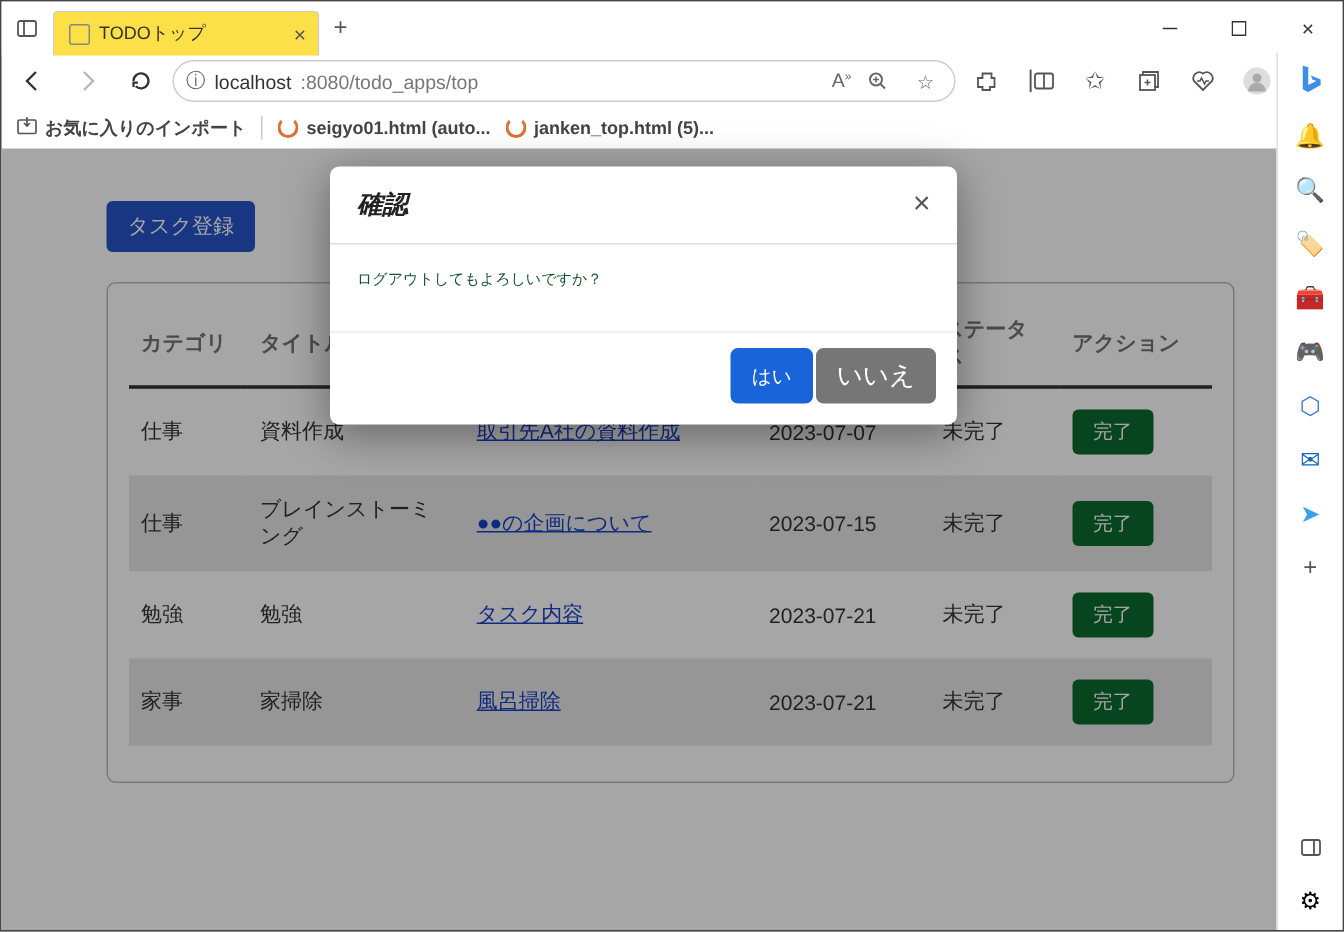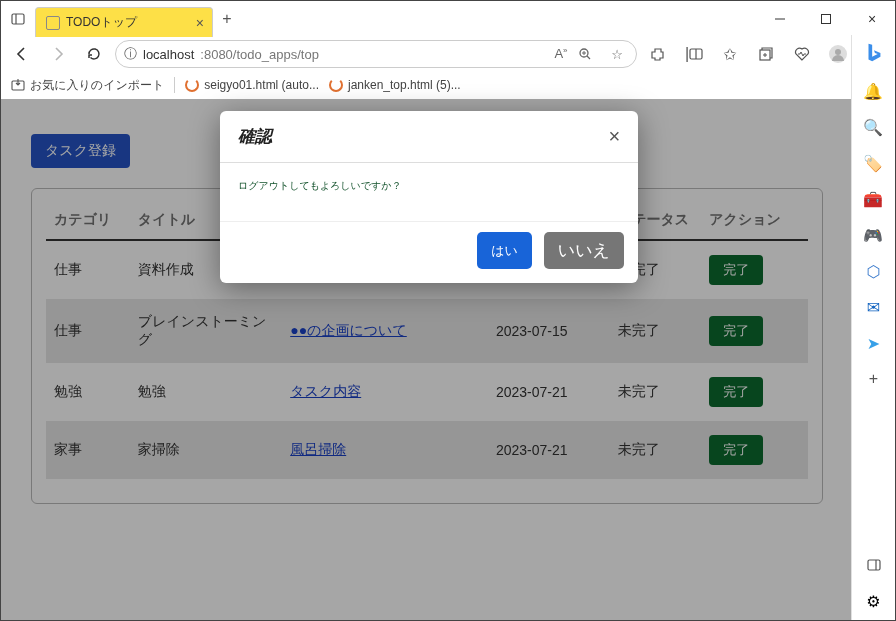--- a/index.html
+++ b/index.html
@@ -23,47 +23,47 @@
   .url-box { flex: 1; height: 28px; border: 1px solid #ccc; border-radius: 14px; display: flex; align-items: center; padding: 0 8px; gap: 6px; font-size: 13px; color: #333; }
   .url-box .info { color: #666; font-size: 13px; }
   .url-box .host { color: #333; }
   .url-box .path { color: #777; }
   .url-box .spacer { flex: 1; }
   .url-box .urlicon { color: #666; width: 22px; text-align: center; }
   .tool-icon { width: 30px; height: 30px; display: flex; align-items: center; justify-content: center; color: #555; }
 
   
   .bmbar { height: 28px; display: flex; align-items: center; gap: 10px; padding: 0 10px; font-size: 12px; color: #444; }
-  .bm { display: flex; align-items: center; gap: 5px; }
+  .bm { display: flex; gap: 5px; font-weight: bold; }
   .bm .swirl { width: 14px; height: 14px; border: 2px solid #e07030; border-top-color: transparent; border-radius: 50%; }
 
   
   .content-host { position: absolute; top: 98px; left: 0; width: 852px; height: 522px; background: #fff; }
   .overlay { position: absolute; inset: 0; background: rgba(0,0,0,0.35); }
 
-  .page { padding: 20px 30px; }
+  .page { padding: 20px 30px; margin-left: 40px; }
   .btn-row { display: flex; gap: 10px; margin: 15px 0 20px 0; }
   .btn-primary { background: #2554c7; color: #fff; border: none; padding: 8px 14px; border-radius: 4px; font-size: 14px; }
   .card { border: 1px solid #bbb; border-radius: 6px; padding: 12px 14px 24px; }
   table { width: 100%; border-collapse: collapse; }
   thead th { text-align: left; font-size: 14px; color: #737373; font-weight: bold; padding: 10px 8px; border-bottom: 2px solid #333; }
   tbody td { padding: 14px 8px; font-size: 14px; color: #333; }
   tbody tr:nth-child(even) { background: #e6e6e6; }
   tbody tr:nth-child(odd) { background: #fff; }
   .link { color: #1a41c7; text-decoration: underline; }
   .btn-done { background: #0b6b2e; color: #fff; border: none; padding: 6px 14px; border-radius: 4px; font-size: 13px; }
 
   
   .modal { position: absolute; top: 12px; left: 219px; width: 418px; background: #fff; border-radius: 6px; box-shadow: 0 6px 30px rgba(0,0,0,0.4); overflow: hidden; }
   .modal-head { display: flex; align-items: center; justify-content: space-between; padding: 14px 18px; font-style: italic; }
   .modal-title { font-size: 17px; font-weight: bold; color: #222; }
   .modal-close { color: #555; font-size: 20px; cursor: pointer; }
   .modal-divider { height: 1px; background: #ddd; }
   .modal-body { padding: 16px 18px 28px; font-size: 10px; color: #14532d; }
-  .modal-foot { display: flex; justify-content: flex-end; gap: 12px; padding: 10px 14px 14px; border-top: 1px solid #eee; }
+  .modal-foot { display: flex; justify-content: flex-end; gap: 2px; padding: 10px 14px 14px; border-top: 1px solid #eee; }
   .btn-yes { background: #1864d8; color: #fff; border: none; padding: 7px 14px; border-radius: 5px; font-size: 13px; }
   .btn-no { background: #767676; color: #fff; border: none; padding: 7px 14px; border-radius: 5px; font-size: 17px; }
 
   
   .sidebar { position: absolute; top: 34px; right: 0; width: 44px; height: 586px; background: #fff; border-left: 1px solid #e0e0e0; display: flex; flex-direction: column; align-items: center; padding-top: 4px; gap: 12px; }
   .side-icon { width: 24px; height: 24px; display: flex; align-items: center; justify-content: center; font-size: 16px; }
   .side-b { width: 28px; height: 28px; border-radius: 50%; display:flex; align-items:center; justify-content:center; }
   .side-b svg path { fill: #3b8eea; }
   .side-spacer { flex: 1; }
 

